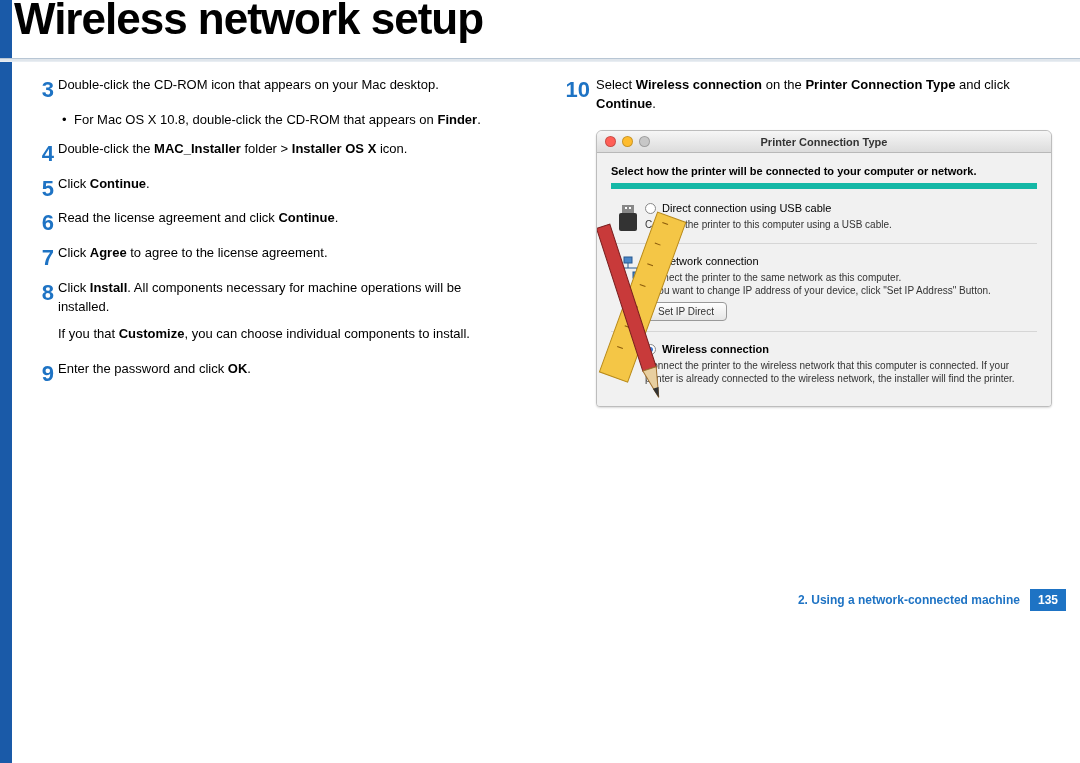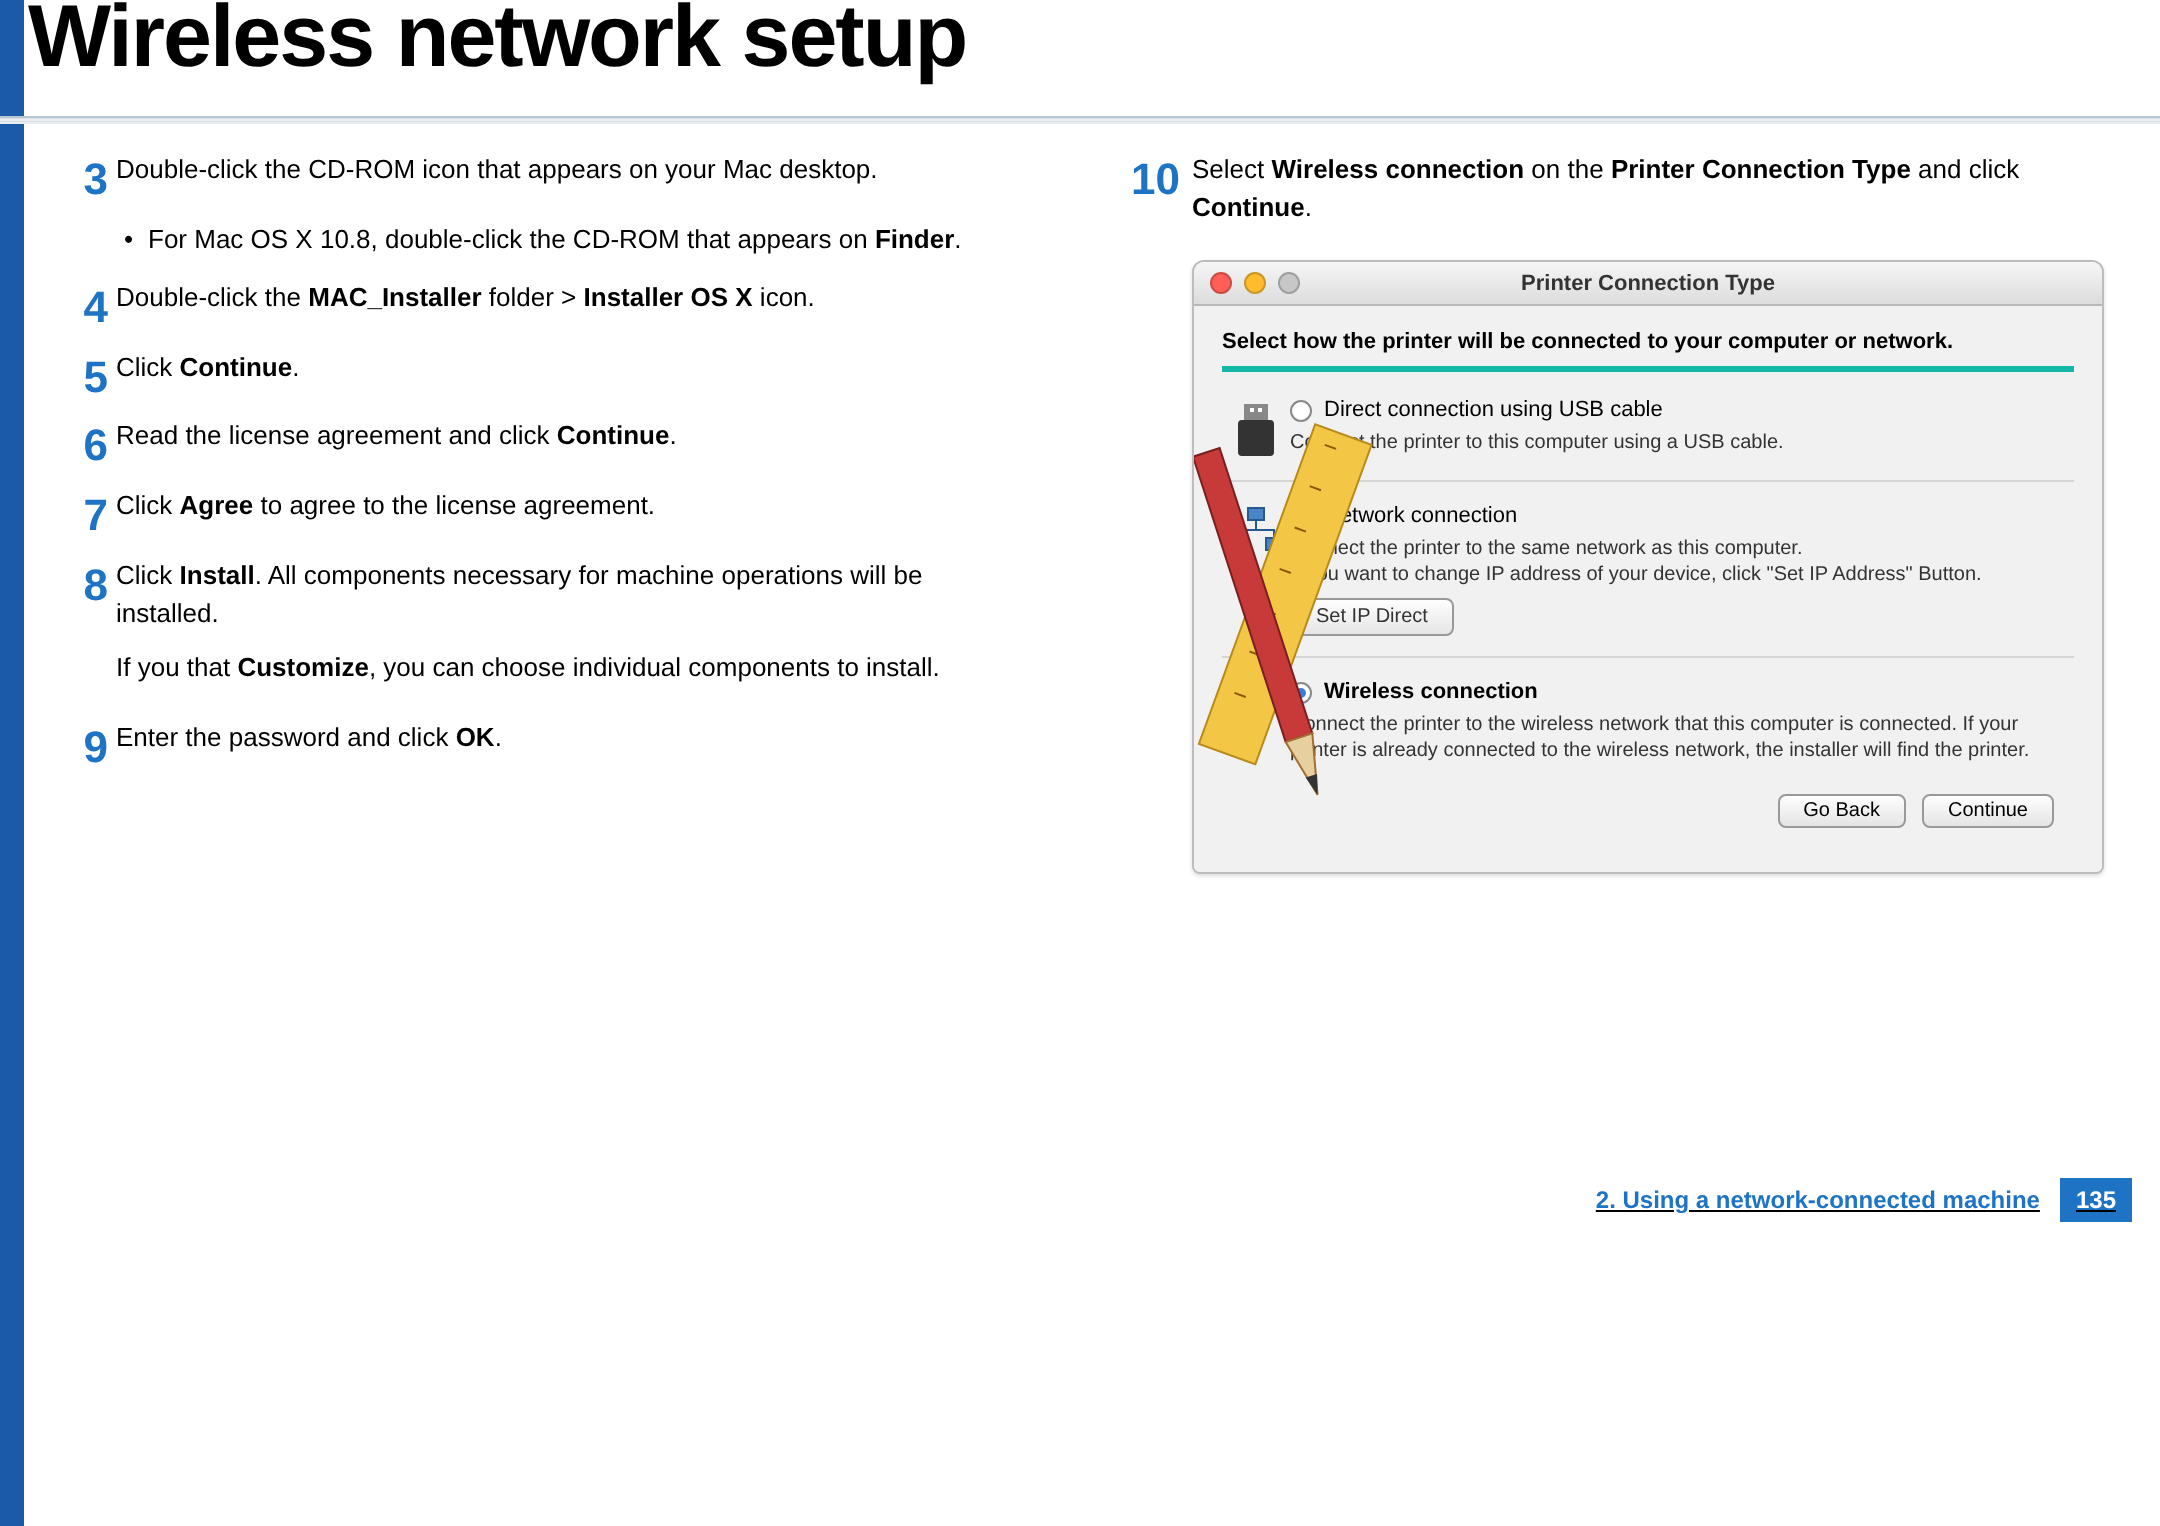--- a/index.html
+++ b/index.html
@@ -17,36 +17,36 @@
   .bullet { position:relative; padding-left:48px; margin:10px 0; font-size:13px; line-height:1.45; }
   .bullet::before { content:"•"; position:absolute; left:36px; top:0; }
   b { font-weight:700; }
   
   .macwin { position:relative; margin-left:32px; width:456px; border:1px solid #bdbdbd; border-radius:6px 6px 4px 4px; background:#f1f1f1; box-shadow:0 1px 2px rgba(0,0,0,0.15); overflow:hidden; }
   .mac-titlebar { height:22px; background:linear-gradient(to bottom,#f6f6f6,#dcdcdc); border-bottom:1px solid #b8b8b8; position:relative; font-size:11px; text-align:center; line-height:22px; font-weight:600; color:#333; }
   .mac-lights { position:absolute; left:8px; top:5px; display:flex; gap:6px; }
   .mac-light { width:11px; height:11px; border-radius:50%; border:1px solid rgba(0,0,0,0.2); }
   .ml-red { background:#ff5f57; } .ml-yel { background:#febc2e; } .ml-grn { background:#c7c7c7; }
   .mac-body { background:#f1f1f1; padding:12px 14px 12px 14px; position:relative; }
-  .mac-instr { font-size:11px; font-weight:700; padding-bottom:6px; border-bottom:3px solid #14b8a6; margin-bottom:8px; }
+  .mac-instr { font-size:11px; font-weight:700; padding-bottom:6px; border-bottom:6px solid #14b8a6; margin-bottom:8px; }
   .opt { display:flex; padding:4px 0 8px 0; }
   .opt-icon { width:34px; flex-shrink:0; display:flex; align-items:flex-start; justify-content:center; padding-top:2px; }
   .opt-body { flex:1; font-size:10px; color:#333; line-height:1.35; }
   .opt-head { font-size:11px; color:#000; display:flex; align-items:center; margin-bottom:2px; }
   .radio { width:11px; height:11px; border-radius:50%; border:1px solid #888; background:#fff; margin-right:6px; display:inline-flex; align-items:center; justify-content:center; }
   .radio.on::after { content:""; width:5px; height:5px; border-radius:50%; background:#3b7dd8; display:block; }
   .opt-sep { height:1px; background:#d6d6d6; margin:2px 0 6px 0; }
   .ipbtn { display:inline-block; font-size:10px; padding:2px 12px; border:1px solid #999; border-radius:4px; background:linear-gradient(to bottom,#fefefe,#e6e6e6); margin-top:4px; }
   .checkrow { display:flex; align-items:center; font-size:10px; padding:8px 0 4px 34px; border-top:1px solid #d6d6d6; margin-top:4px; }
   .checkbox { width:12px; height:12px; border:1px solid #888; border-radius:2px; background:#fff; margin-right:6px; }
   .mac-footer { display:flex; justify-content:flex-end; gap:8px; padding:6px 10px 10px 0; }
   .mac-btn { font-size:10px; padding:2px 12px; border:1px solid #999; border-radius:4px; background:linear-gradient(to bottom,#fefefe,#e4e4e4); }
   .wm { position:absolute; left:-22px; top:58px; pointer-events:none; }
   
-  .page-footer { position:absolute; right:14px; bottom:14px; display:flex; align-items:center; font-size:12px;text-decoration:underline; }
+  .page-footer { position:absolute; right:14px; bottom:14px; display:flex; align-items:center; font-size:12px; }
   .foot-text { color:#1e73c4; font-weight:700; margin-right:10px; }
   .page-num { background:#1e73c4; color:#fff; font-weight:700; padding:4px 8px; }
 </style>
 </head>
 <body>
 
 <div class="page">
   <div class="sidebar"></div>
   <div class="title">Wireless network setup</div>
   <div class="rule"></div>
@@ -188,24 +188,20 @@
               <div class="opt-head">
                   <span class="radio on"></span>
                   <b>Wireless connection</b>
                 </div>
               <div>Connect the printer to the wireless network that this computer is connected.
 If your printer is already connected to the wireless network, the installer will find the printer.</div>
             </div>
           </div>
 
 
-          <div class="mac-footer">
-            <span class="mac-btn">Go Back</span>
-            <span class="mac-btn">Continue</span>
-          </div>
         </div>
       </div>
 
     </div>
   </div>
 
   <div class="page-footer">
     <span class="foot-text">2.  Using a network-connected machine</span>
     <span class="page-num">135</span>
   </div>

